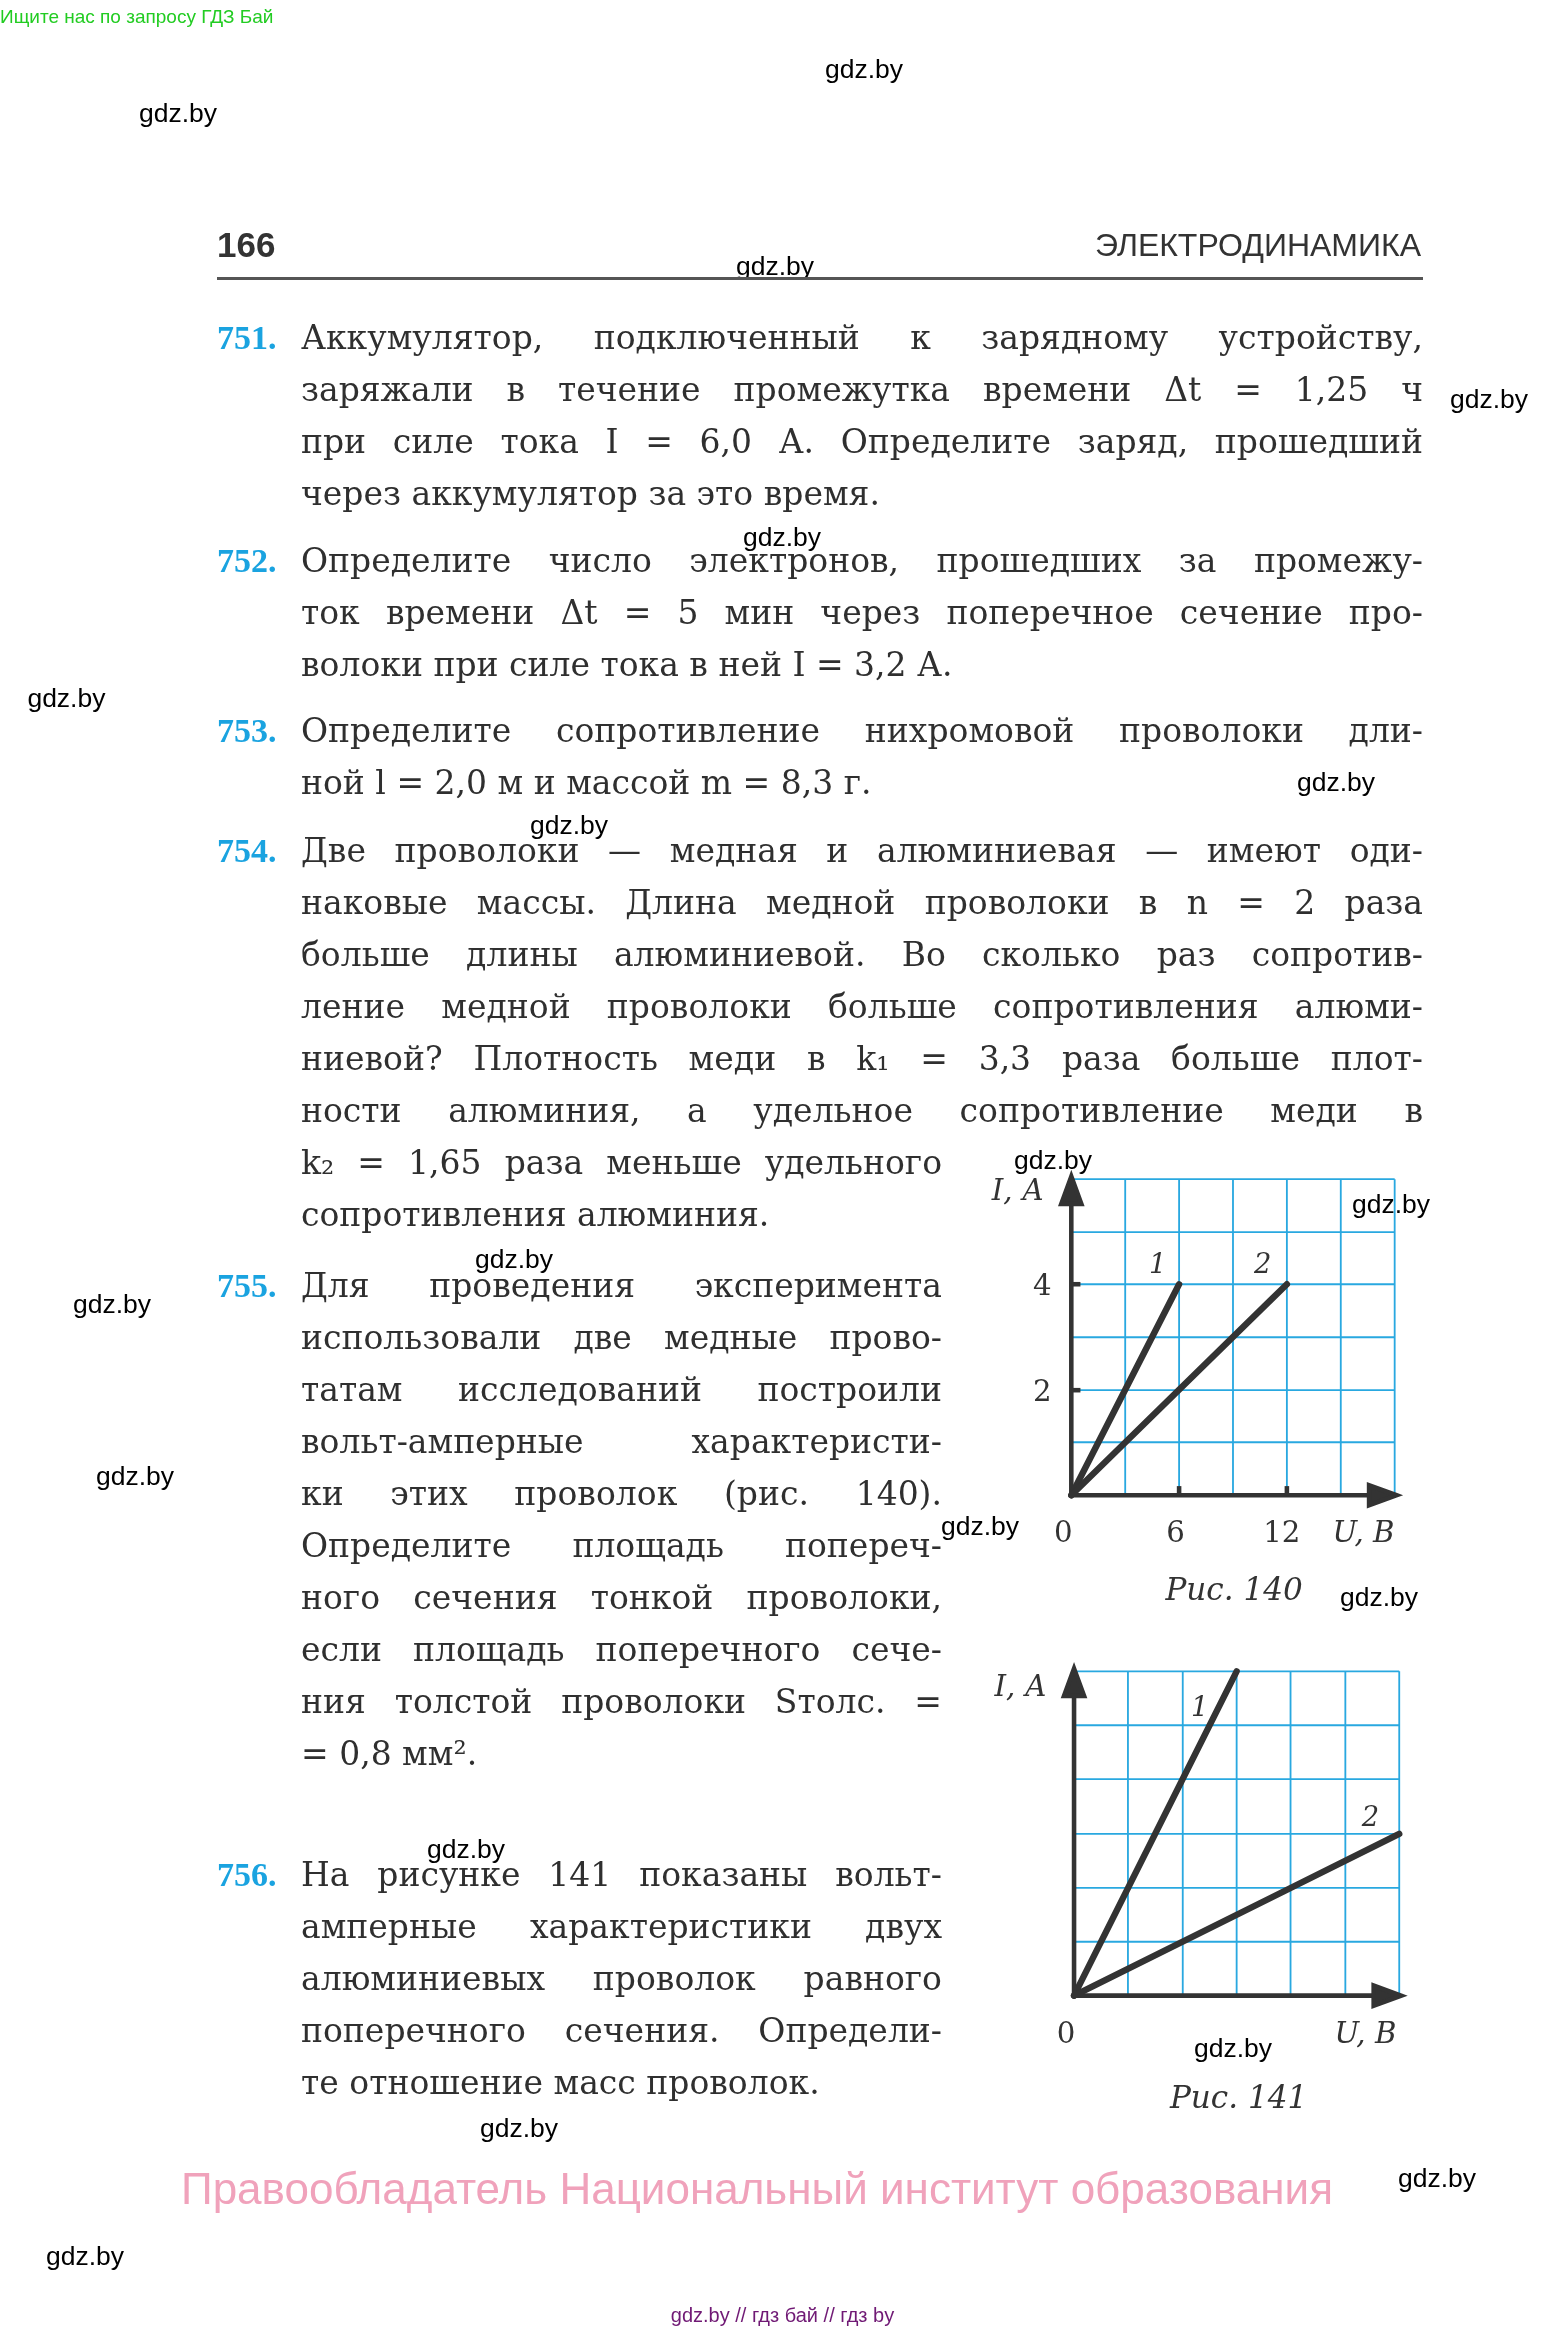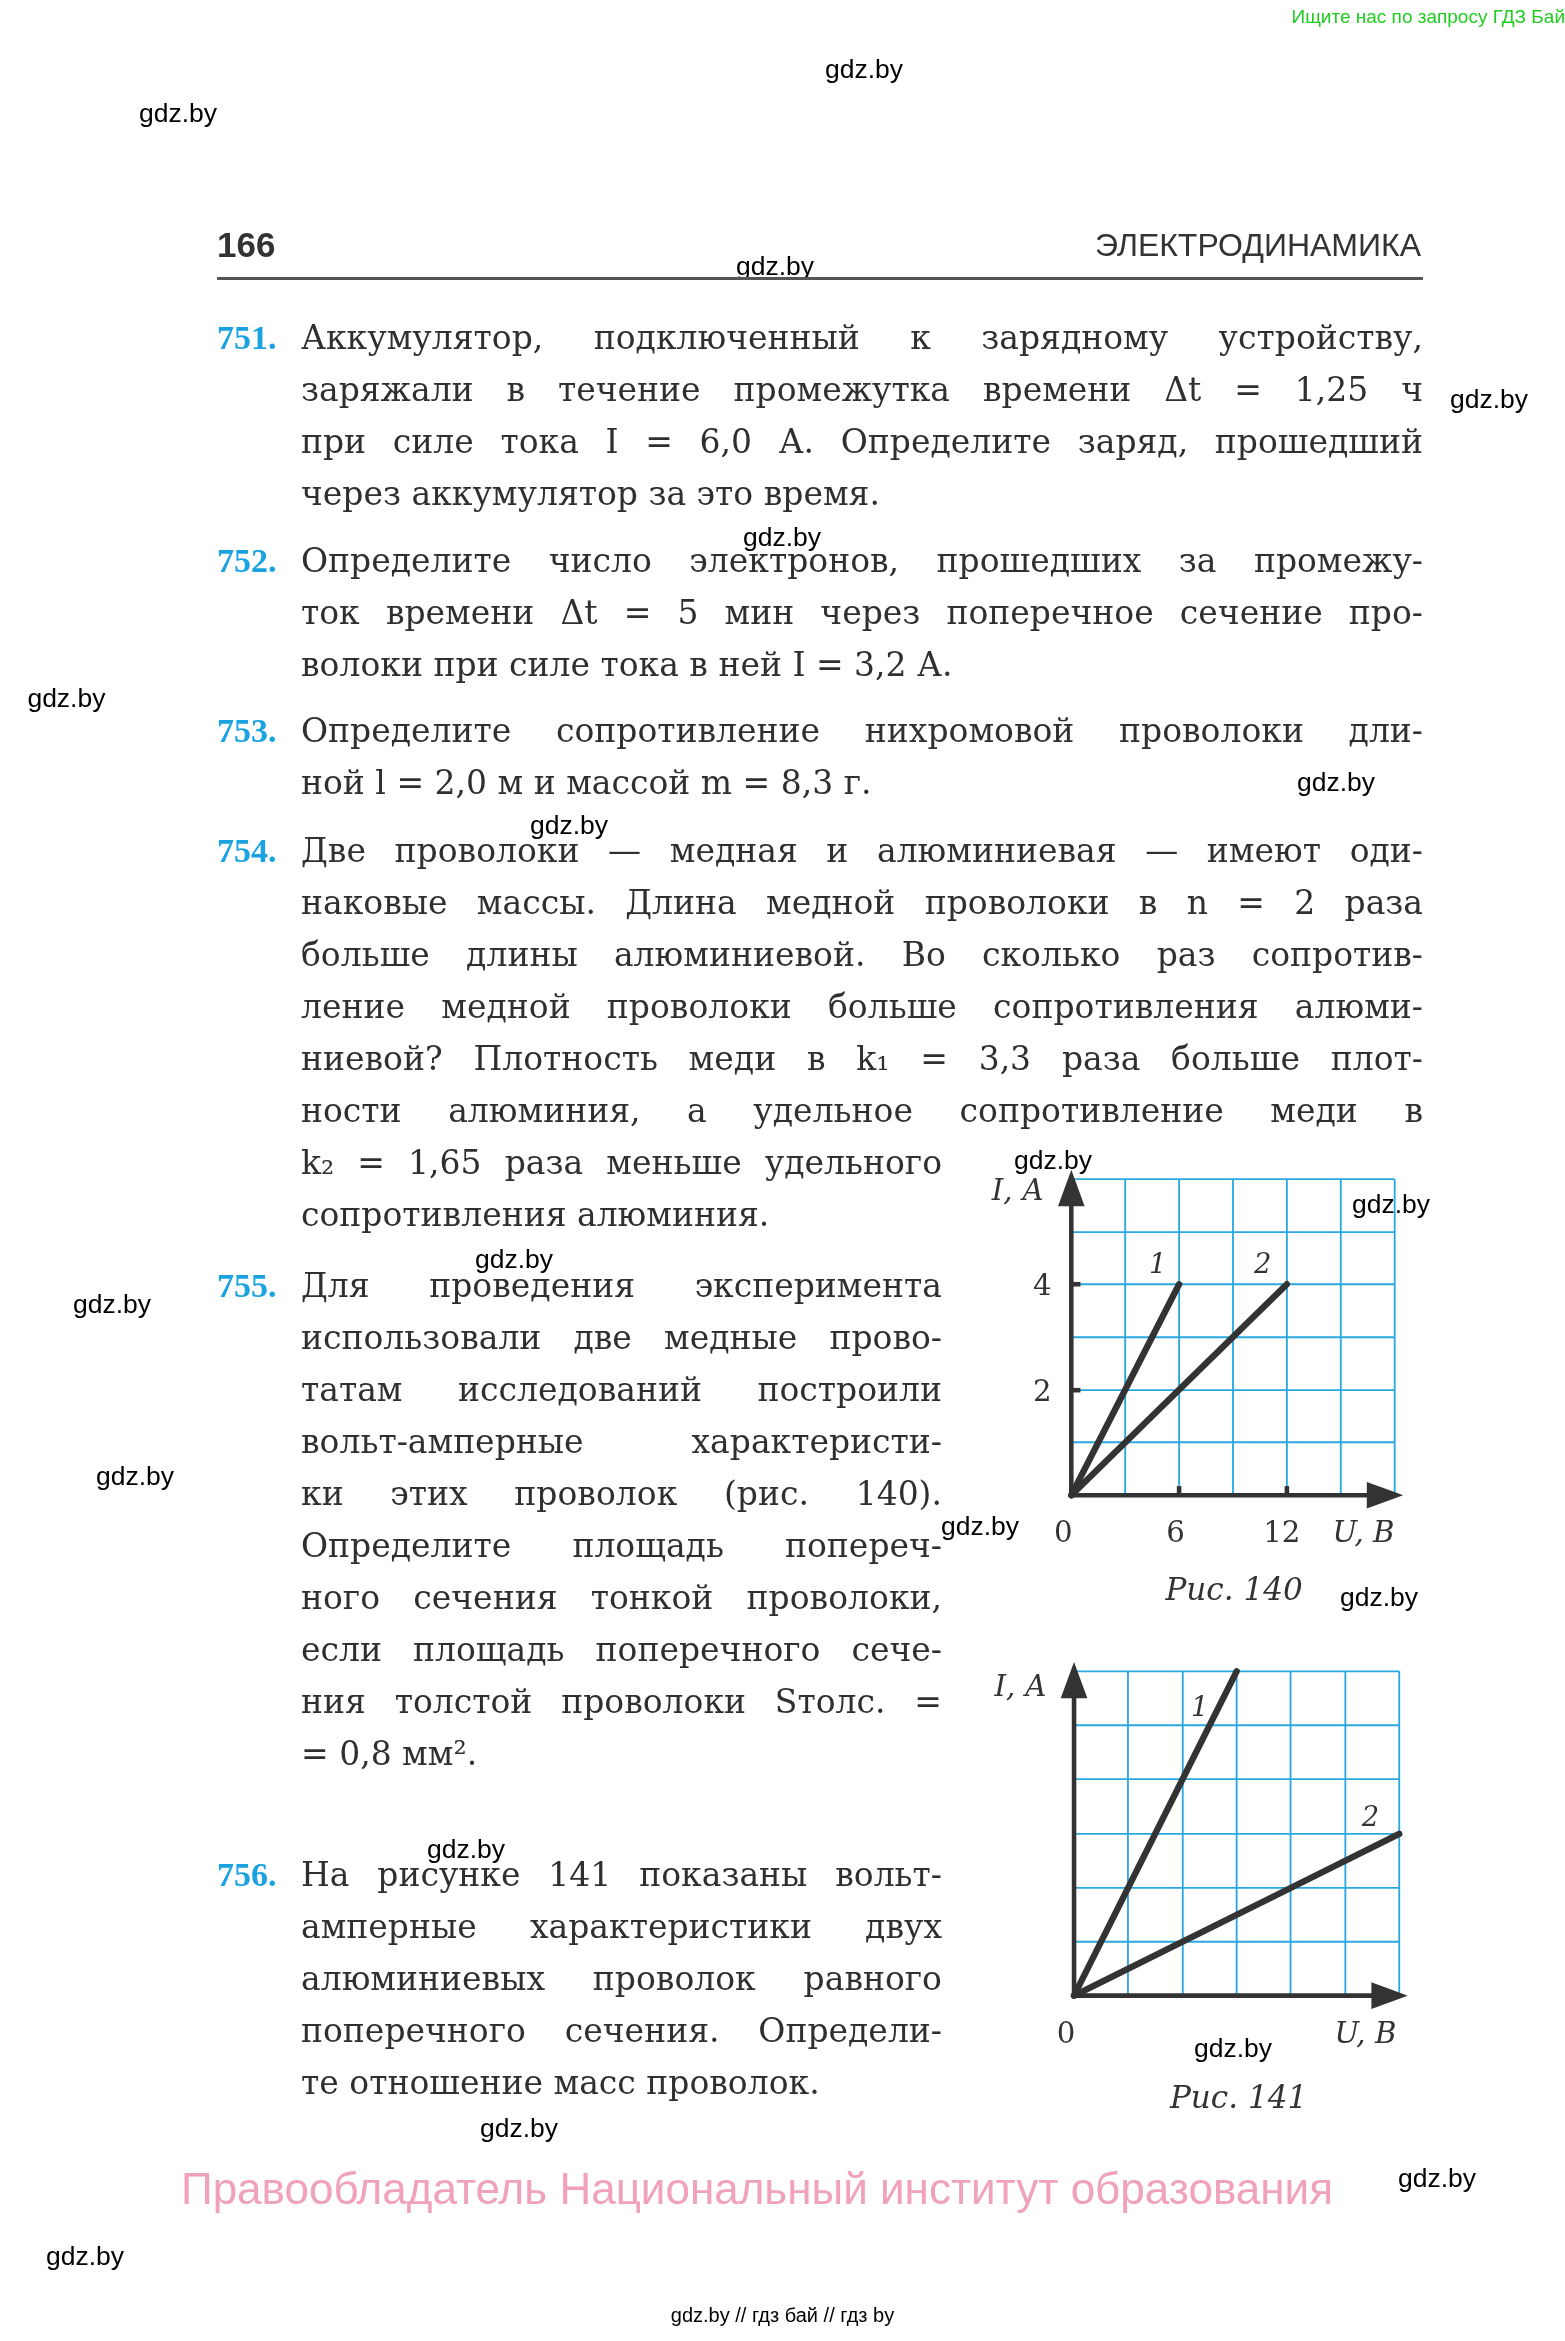--- a/index.html
+++ b/index.html
@@ -1,30 +1,30 @@
 <!DOCTYPE html>
 <html style="font-size:14.6px"><head>
 <meta charset="utf-8">
 <style>
   html, body { margin:0; padding:0; background:#ffffff; }
   body { width:1565px; height:2342px; position:relative; overflow:hidden; font-family:"DejaVu Serif", serif; color:#2f2f2f; }
   .abs { position:absolute; }
   .wm { position:absolute; font-family:Liberation Sans, sans-serif; font-size:26.5px; color:#000000;margin-top:10px; }
-  .top-banner { position:absolute; top:5.5px; left:0; width:1565px; text-align:right; font-family:"Liberation Sans", sans-serif; font-size:19px; color:#22cc22; }
+  .top-banner { position:absolute; top:5.5px; left:0; width:1565px; text-align:left; font-family:"Liberation Sans", sans-serif; font-size:19px; color:#22cc22; }
   .page-no { position:absolute; left:217px; top:225px; font-family:"Liberation Sans", sans-serif; font-weight:bold; font-size:35px; color:#333; }
   .section { position:absolute; right:144px; top:227px; font-family:"Liberation Sans", sans-serif; font-size:32px; color:#333; letter-spacing:0px; }
   .rule { position:absolute; left:217px; top:277px; width:1206px; height:2.7px; background:#555; }
   .prob { position:absolute; left:217px; font-size:33px; line-height:52px; }
   .prob .num { position:absolute; left:0; top:0; font-family:Liberation Serif, serif; font-weight:bold; font-size:34px; color:#1aa3e0; }
   .prob .line { display:block; white-space:nowrap; text-align:justify; text-align-last:justify; }
   .prob .line.last { text-align-last:left; }
   .body-wide { position:absolute; left:84px; width:1122px; }
   .body-narrow { position:absolute; left:84px; width:641px; }
   .copyright { position:absolute; top:2164px; left:181px; font-family:"Liberation Sans", sans-serif; font-size:44px; color:#f0a2bb; }
-  .footer { position:absolute; top:2304px; left:0; width:1565px; text-align:center; font-family:"Liberation Sans", sans-serif; font-size:20px; color:#000000; }
+  .footer { position:absolute; top:2304px; left:0; width:1565px; text-align:center; font-family:"Liberation Sans", sans-serif; font-size:20px; color:#701a75; }
   svg text { font-family:"DejaVu Serif", serif; }
 </style>
 </head>
 <body>
 
 <div class="top-banner">Ищите нас по запросу ГДЗ Бай</div>
 
 <div class="wm" style="left:825px;top:44px">gdz.by</div>
 <div class="wm" style="left:139px;top:88px">gdz.by</div>
 <div class="wm" style="left:736px;top:241px">gdz.by</div>

